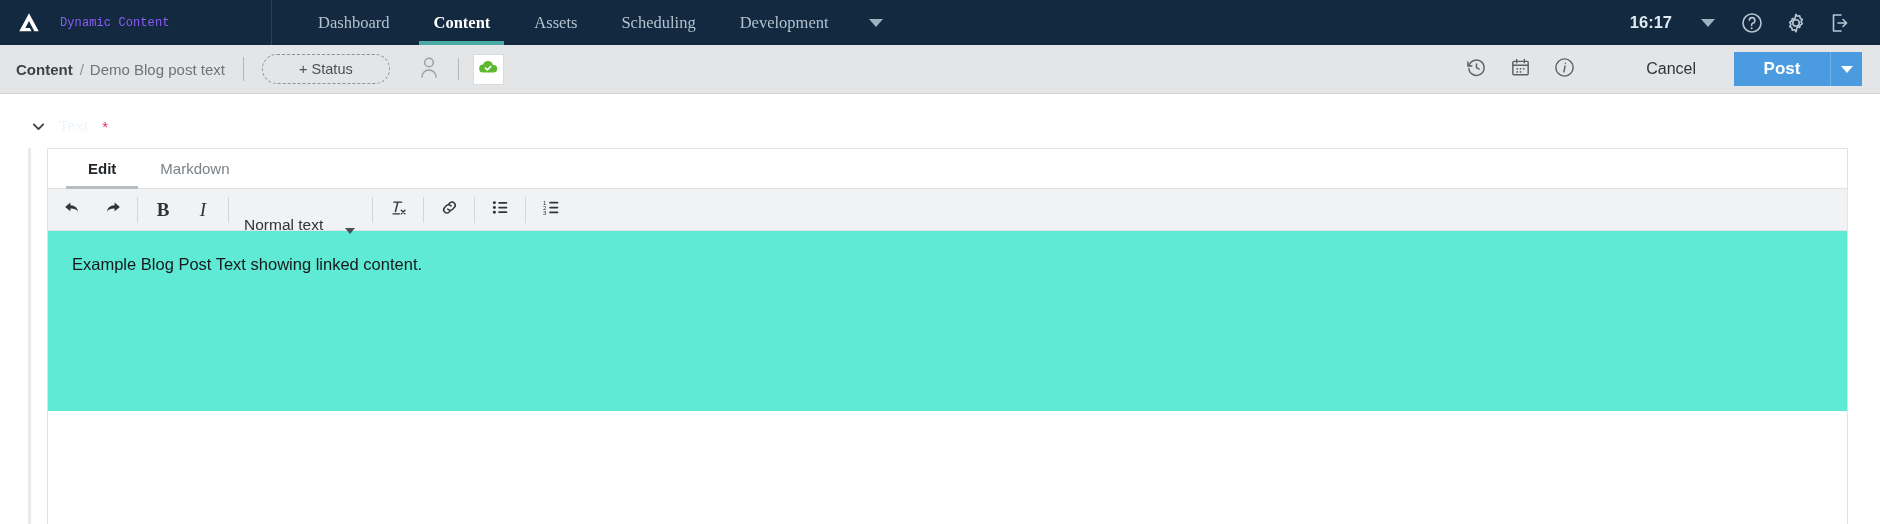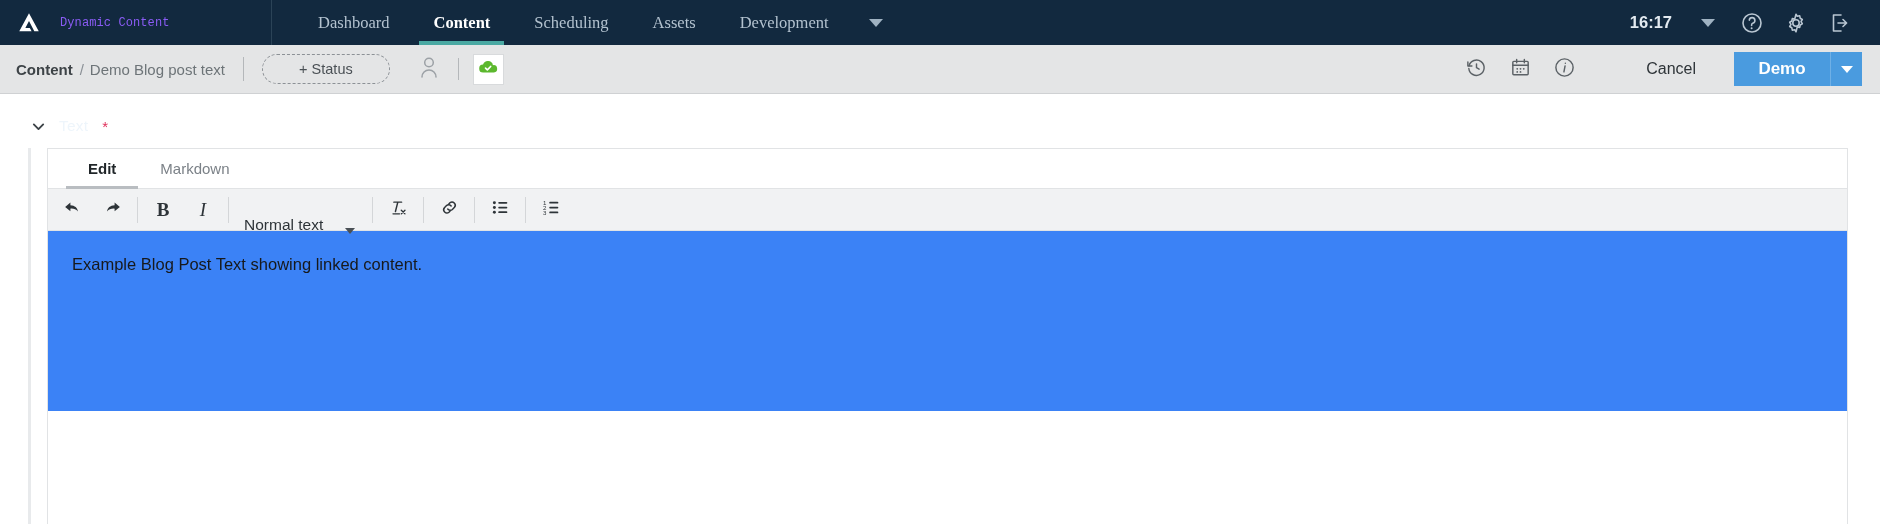--- a/index.html
+++ b/index.html
@@ -278,21 +278,21 @@
     border-right: 5.5px solid transparent;
     border-top: 6.5px solid #4a5055;
   }
   .bold-glyph { font-size: 19px; font-weight: bold; font-family: "Liberation Serif", serif; }
   .italic-glyph { font-size: 19px; font-style: italic; font-family: "Liberation Serif", serif; }
   .editor-body {
     padding: 22px 24px;
     font-size: 16.5px;
     color: #17191b;
     line-height: 1.4;
-    background: #3b82f6;
+    background: #5eead4;
     min-height: 180px;
   }
 </style>
 </head>
 <body>
 
 <div class="topbar">
 
   <div class="brand">
     <span>
@@ -305,24 +305,24 @@
 
 
   <div class="navtabs">
     <div class="navtab">
       <span>Dashboard</span>
     </div>
     <div class="navtab active">
       <span>Content</span>
     </div>
     <div class="navtab">
+      <span>Assets</span>
+    </div>
+    <div class="navtab">
       <span>Scheduling</span>
-    </div>
-    <div class="navtab">
-      <span>Assets</span>
     </div>
     <div class="navtab">
       <span>Development</span>
       <span class="caret-down"></span>
     </div>
   </div>
 
   <div class="topbar-right">
     <span class="clock">16:17</span>
     <div class="icon-btn-dark">
@@ -415,21 +415,21 @@
         <svg width="23" height="23" viewBox="0 0 24 24" fill="none" stroke="#5b6166" stroke-width="1.5">
           <circle cx="12" cy="12" r="9"></circle>
           <path d="M12.6 10.4l-1.2 6.2M12.9 7.6h.01" stroke-linecap="round"></path>
         </svg>
       </span>
     </div>
 
     <button class="cancel-btn">Cancel</button>
 
     <div class="save-group">
-      <button class="save-btn">Demo</button>
+      <button class="save-btn">Post</button>
       <div class="save-caret">
         <span class="caret-white"></span>
       </div>
     </div>
   </div>
 </div>
 
 <div class="content-area">
 
   <div class="field-header">

